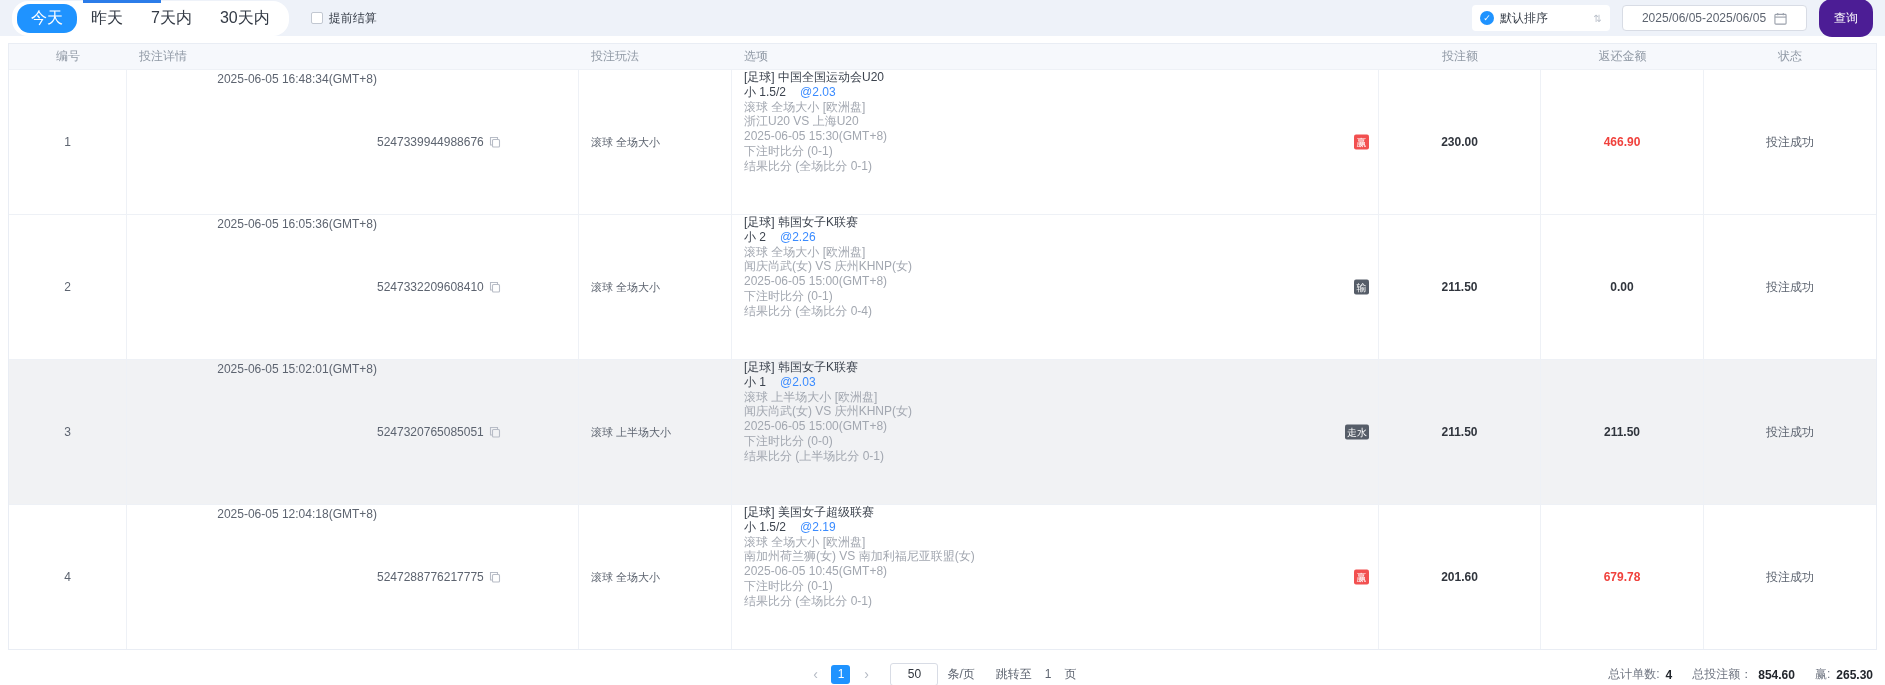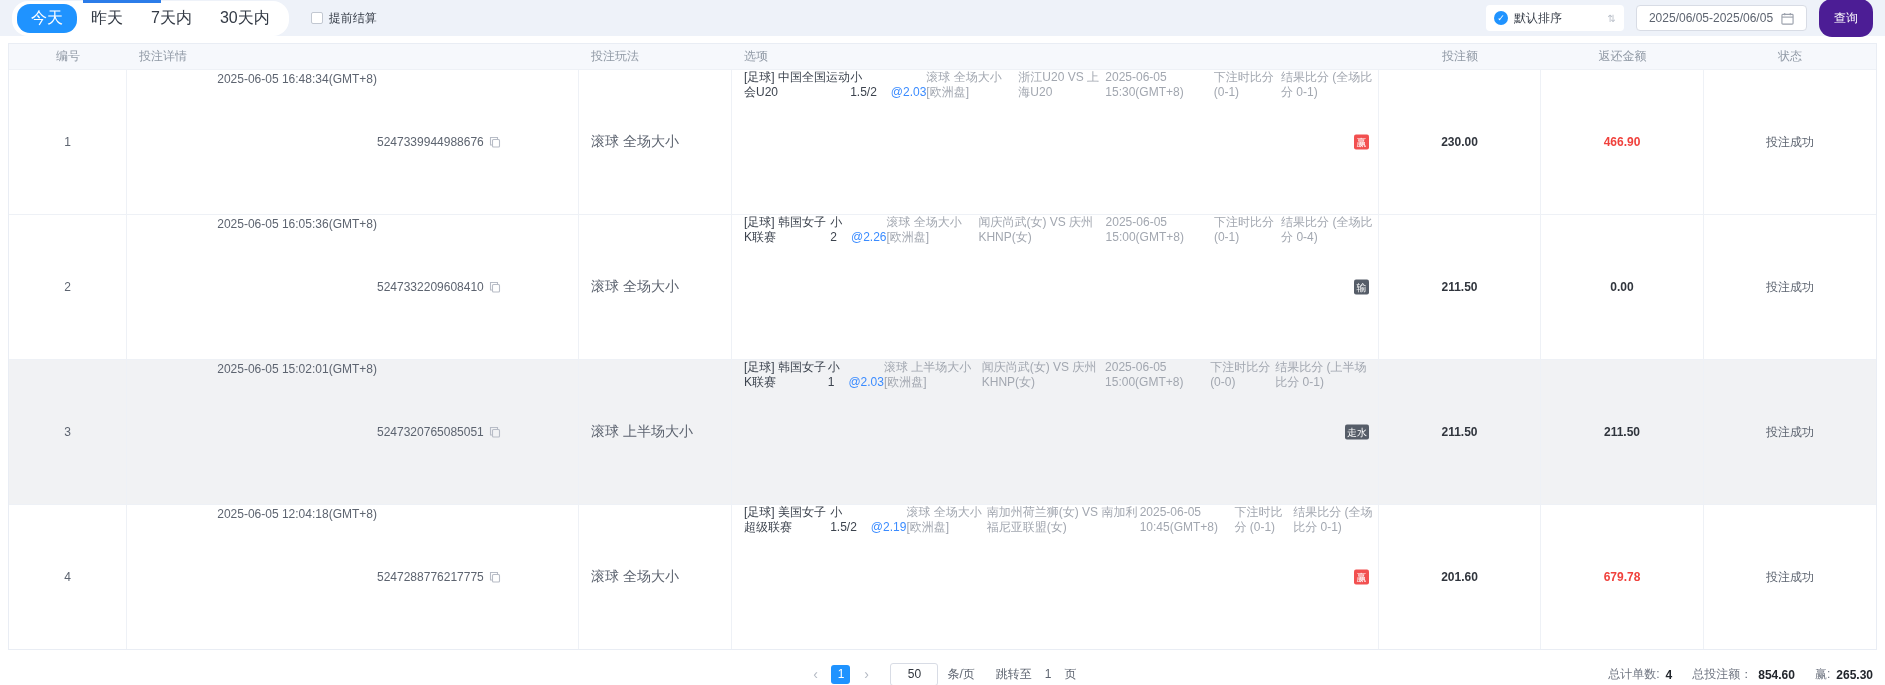--- a/index.html
+++ b/index.html
@@ -30,21 +30,21 @@
     width:138px; height:26px; background:#ffffff; border-radius:4px;
     display:flex; align-items:center; padding:0 8px; gap:6px;
   }
   .check-circle {
     width:14px; height:14px; border-radius:50%; background:#1f93ff; color:#fff;
     font-size:9px; line-height:14px; text-align:center; flex:0 0 auto;
   }
   .sort-label { font-size:12px; color:#333a45; }
   .sort-caret { margin-left:auto; font-size:10px; color:#b9bfc9; }
   .date-input {
-    width:171px; height:26px; background:#ffffff; border:1px solid #d8dce5; border-radius:4px;
+    width:185px; height:26px; background:#ffffff; border:1px solid #d8dce5; border-radius:4px;
     display:flex; align-items:center; justify-content:center; gap:8px;
     font-size:12px; color:#5d6470;
   }
   .cal-icon { display:flex; color:#9aa0ab; }
   .search-btn {
     min-width:54px; height:38px; border-radius:13px; background:#4c1d95; color:#fff;
     font-size:12px; display:flex; align-items:center; justify-content:center; padding:0 14px;
     border:none; cursor:pointer;
   }
 
@@ -63,22 +63,22 @@
   .th-center { justify-content:center; }
   .th-left { padding-left:12px; }
   .trow { height:145px; border-top:1px solid #eef1f6; background:#fff; }
   .trow.shaded { background:#f1f2f4; }
   .cell { border-right:1px solid #eef1f6; position:relative; }
   .cell:last-child { border-right:none; }
   .c-no { display:flex; align-items:center; justify-content:center; font-size:12px; color:#5d6470; }
   .c-detail { display:flex; flex-direction:row; justify-content:center; padding-left:13px; font-size:12px; color:#5d6470; line-height:19px; }
   .id-line { display:flex; align-items:center; gap:5px; }
   .copy-icon { display:inline-flex; color:#b7bcc6; cursor:pointer; }
-  .c-play { display:flex; align-items:center; padding-left:12px; font-size:14px; color:#5d6470; }
-  .c-option { display:flex; flex-direction:row; justify-content:flex-end; padding-left:12px; font-size:12px; line-height:14.8px; color:#a2a7b0; }
+  .c-play { display:flex; align-items:center; padding-left:12px; font-size:11px; color:#5d6470; }
+  .c-option { display:flex; flex-direction:column; justify-content:flex-start; padding-left:12px; font-size:12px; line-height:14.8px; color:#a2a7b0; }
   .opt-league { color:#3c434e; }
   .opt-pick-line { color:#3c434e; }
   .opt-odds { color:#3a8bff; margin-left:14px; }
   .badge {
     position:absolute; right:9px; top:50%; transform:translateY(-50%);
     height:15px; min-width:15px; padding:0 2px; border-radius:2px;
     color:#ffffff; font-size:10px; line-height:15px; text-align:center; white-space:nowrap;
   }
   .badge[data-type="red"]  { background:#f25050; }
   .badge[data-type="dark"] { background:#565d68; }

